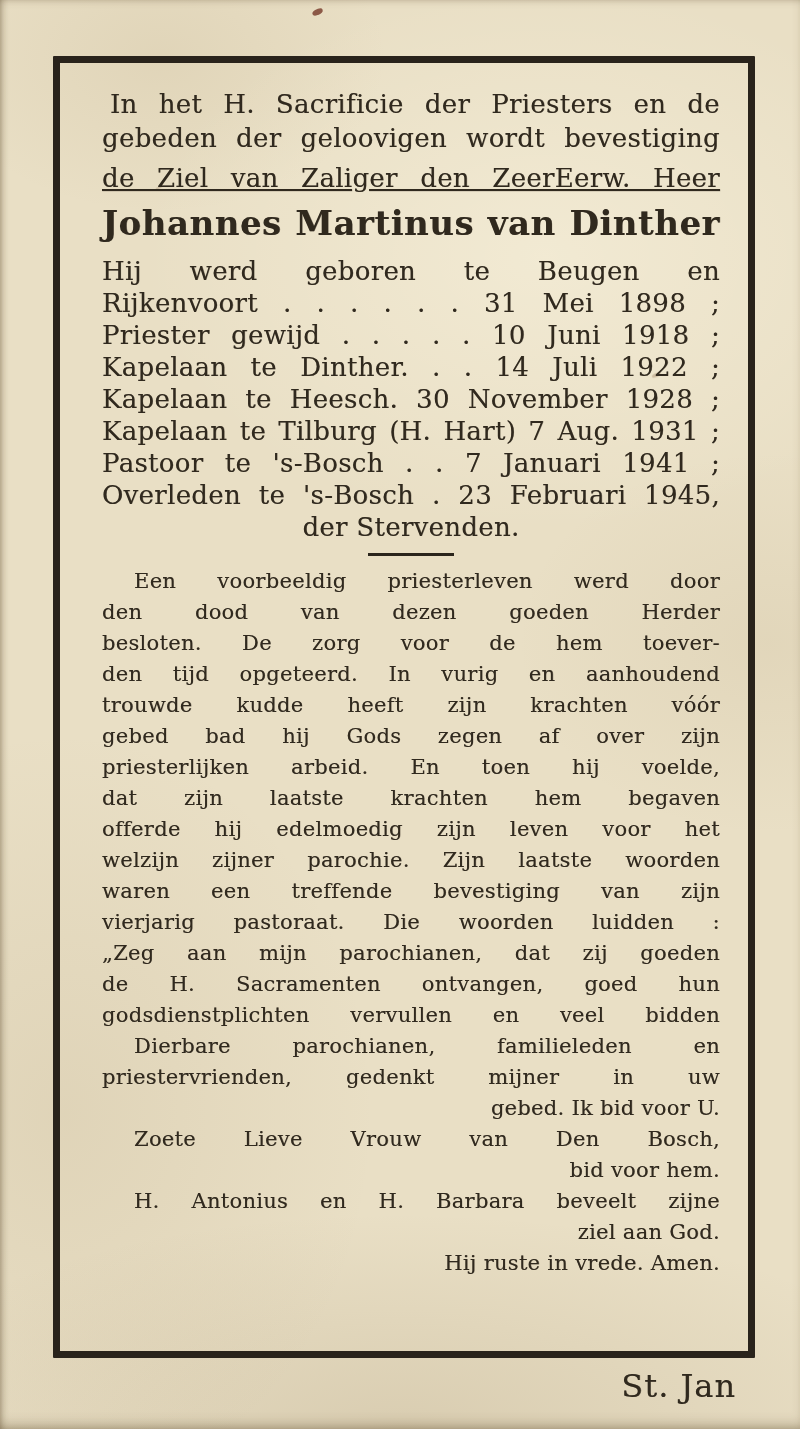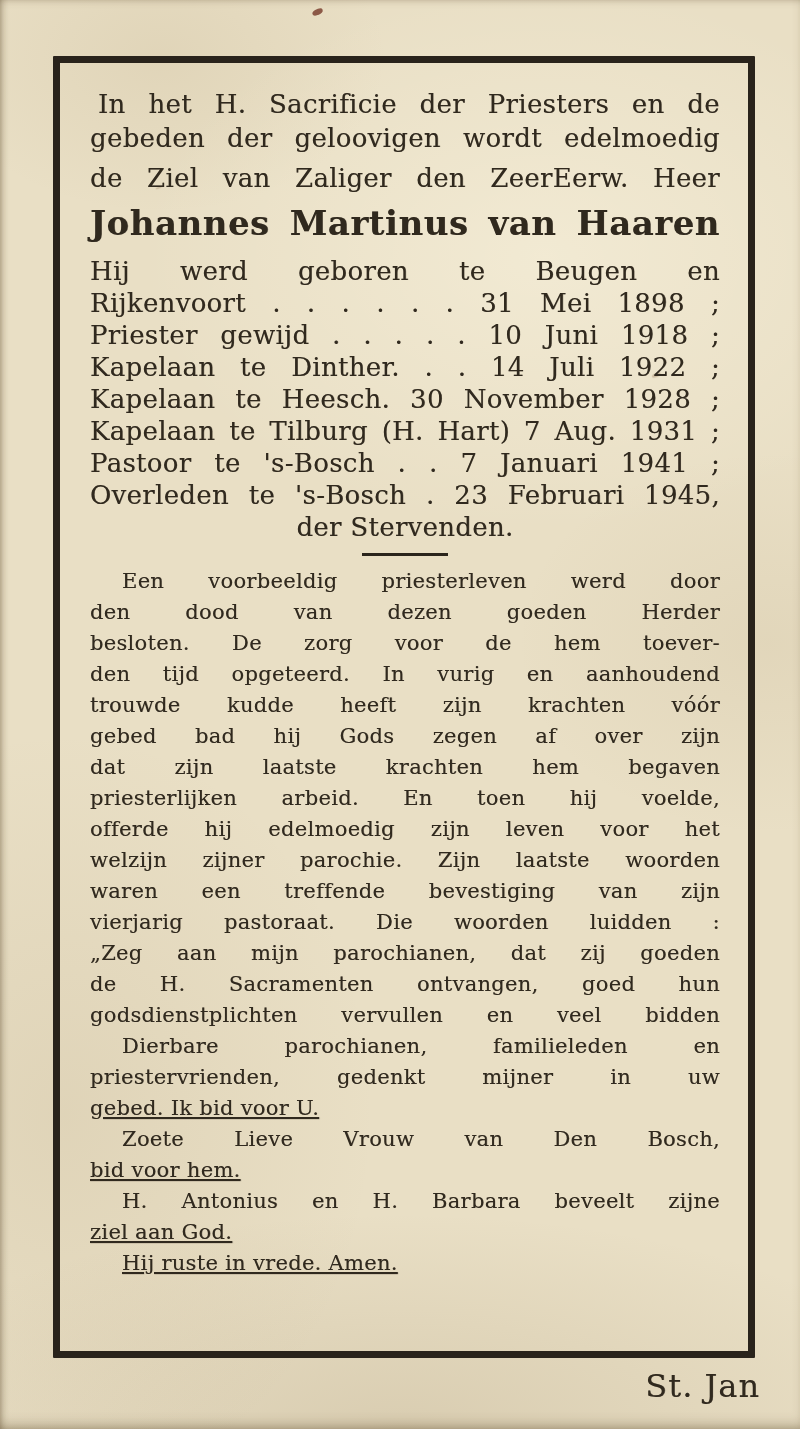--- a/index.html
+++ b/index.html
@@ -27,56 +27,57 @@
   }
   .frame{
     position:absolute;left:53px;top:56px;width:702px;height:1302px;
     border:7px solid #29231b;box-sizing:border-box;border-radius:1px;
   }
   .content{
     position:absolute;inset:0;
     padding:24px 28px 0 30px;box-sizing:border-box;overflow:hidden;
     text-shadow:0.3px 0.3px 0.4px rgba(48,41,30,0.45);
     letter-spacing:0.3px;
+    margin-left:12px;
   }
   .jline{text-align:justify;text-align-last:justify;}
-  .lline{text-align:left;text-decoration:underline;}
+  .lline{text-align:right;}
   .cline{text-align:center;}
   .intro{font-size:26px;line-height:34px;}
   .intro .first{text-indent:8px;}
-  .intro .gap{margin-top:6px;}
+  .intro .gap{margin-top:6px;text-decoration:underline;}
   .name{
     font-size:34px;line-height:44px;font-weight:bold;margin-top:6px;
     text-align:justify;text-align-last:justify;letter-spacing:0.5px;
   }
   .dates{font-size:26px;line-height:32px;margin-top:10px;}
   .rule{width:86px;height:3px;background:#2b251c;margin:10px auto 10px auto;}
   .bodytext{font-size:21px;line-height:31px;}
   .ind{text-indent:32px;}
   .footer{
-    position:absolute;right:40px;top:1367px;
+    position:absolute;right:64px;top:1367px;
     font-size:32px;letter-spacing:1px;color:#30291e;
     text-shadow:0.3px 0.3px 0.4px rgba(48,41,30,0.45);
   }
 </style>
 </head>
 <body>
 
 <div class="speck"></div>
 
 <div class="frame">
   <div class="content">
 
     <div class="intro">
       <div class="jline first">In het H. Sacrificie der Priesters en de</div>
-      <div class="jline">gebeden der geloovigen wordt edelmoedig</div>
+      <div class="jline">gebeden der geloovigen wordt bevestiging</div>
       <div class="jline gap">de Ziel van Zaliger den ZeerEerw. Heer</div>
     </div>
 
-    <div class="name">Johannes Martinus van Haaren</div>
+    <div class="name">Johannes Martinus van Dinther</div>
 
     <div class="dates">
       <div class="jline">Hij werd geboren te Beugen en</div>
       <div class="jline">Rijkenvoort . . . . . . 31 Mei 1898 ;</div>
       <div class="jline">Priester gewijd . . . . . 10 Juni 1918 ;</div>
       <div class="jline">Kapelaan te Dinther. . . 14 Juli 1922 ;</div>
       <div class="jline">Kapelaan te Heesch. 30 November 1928 ;</div>
       <div class="jline">Kapelaan te Tilburg (H. Hart) 7 Aug. 1931 ;</div>
       <div class="jline">Pastoor te 's-Bosch . . 7 Januari 1941 ;</div>
       <div class="jline">Overleden te 's-Bosch . 23 Februari 1945,</div>
@@ -85,22 +86,22 @@
 
     <div class="rule"></div>
 
     <div class="bodytext">
       <div class="jline ind">Een voorbeeldig priesterleven werd door</div>
       <div class="jline">den dood van dezen goeden Herder</div>
       <div class="jline">besloten. De zorg voor de hem toever-</div>
       <div class="jline">den tijd opgeteerd. In vurig en aanhoudend</div>
       <div class="jline">trouwde kudde heeft zijn krachten vóór</div>
       <div class="jline">gebed bad hij Gods zegen af over zijn</div>
+      <div class="jline">priesterlijken arbeid. En toen hij voelde,</div>
       <div class="jline">dat zijn laatste krachten hem begaven</div>
-      <div class="jline">priesterlijken arbeid. En toen hij voelde,</div>
       <div class="jline">offerde hij edelmoedig zijn leven voor het</div>
       <div class="jline">welzijn zijner parochie. Zijn laatste woorden</div>
       <div class="jline">waren een treffende bevestiging van zijn</div>
       <div class="jline">vierjarig pastoraat. Die woorden luidden :</div>
       <div class="jline">„Zeg aan mijn parochianen, dat zij goeden</div>
       <div class="jline">de H. Sacramenten ontvangen, goed hun</div>
       <div class="jline">godsdienstplichten vervullen en veel bidden</div>
     </div>
 
     <div class="bodytext">

